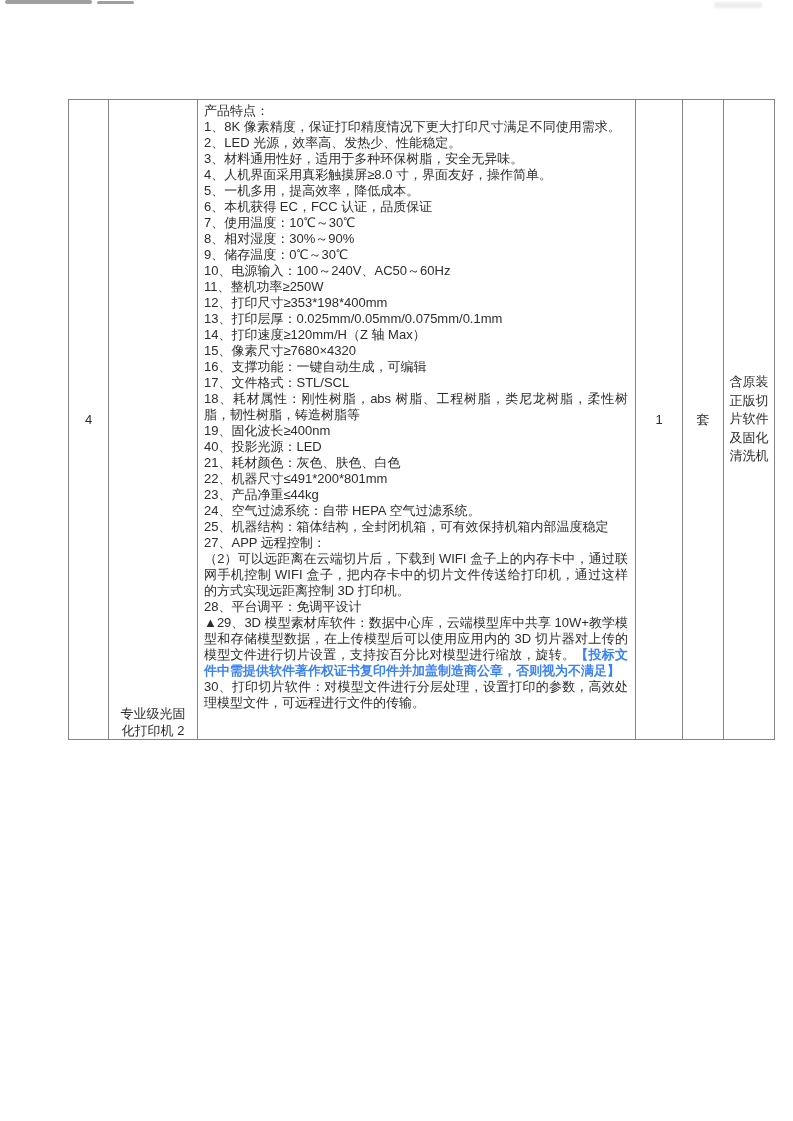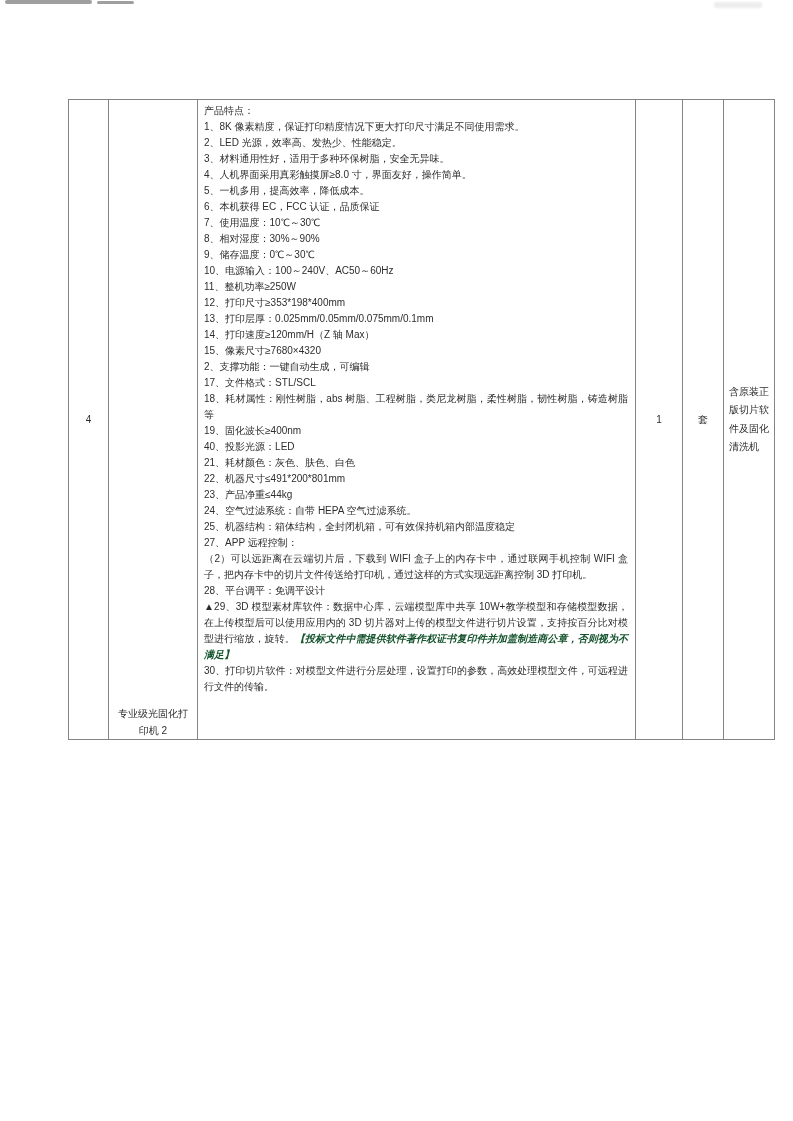--- a/index.html
+++ b/index.html
@@ -34,21 +34,21 @@
     width: 705px;
     min-height: 639px;
     display: flex;
     align-items: stretch;
     border: 1px solid #848484;
     background: #ffffff;
   }
   .cell {
     box-sizing: border-box;
     border-right: 1px solid #848484;
-    font-size: 10px;
+    font-size: 13px;
   }
   .cell:last-child { border-right: none; }
 
   .c-index {
     width: 40px;
     display: flex; align-items: center; justify-content: center;
   }
   .c-name {
     width: 89px;
     display: flex; align-items: flex-end; justify-content: center;
@@ -68,30 +68,29 @@
   }
   .c-unit {
     width: 41px;
     display: flex; align-items: center; justify-content: center;
   }
   .c-remark {
     width: 50px;
     display: flex; align-items: center; justify-content: center;
     padding: 0 5px;
     line-height: 18.5px;
-    text-align: left;
+    text-align: center;
   }
   p.sp {
     margin: 0;
     padding: 0;
   }
   .bd {
     font-weight: bold;
-    color: #14532d;
-    font-style: italic;
+    color: #3b82f6;
   }
 </style>
 </head>
 <body>
 
 <div class="scan-streak streak-1"></div>
 <div class="scan-streak streak-2"></div>
 <div class="scan-streak streak-3"></div>
 
 <div class="doc-table">
@@ -111,21 +110,21 @@
     <p class="sp"><span>6、本机获得 EC，FCC 认证，品质保证</span></p>
     <p class="sp"><span>7、使用温度：10℃～30℃</span></p>
     <p class="sp"><span>8、相对湿度：30%～90%</span></p>
     <p class="sp"><span>9、储存温度：0℃～30℃</span></p>
     <p class="sp"><span>10、电源输入：100～240V、AC50～60Hz</span></p>
     <p class="sp"><span>11、整机功率≥250W</span></p>
     <p class="sp"><span>12、打印尺寸≥353*198*400mm</span></p>
     <p class="sp"><span>13、打印层厚：0.025mm/0.05mm/0.075mm/0.1mm</span></p>
     <p class="sp"><span>14、打印速度≥120mm/H（Z 轴 Max）</span></p>
     <p class="sp"><span>15、像素尺寸≥7680×4320</span></p>
-    <p class="sp"><span>2、支撑功能：一键自动生成，可编辑</span></p>
+    <p class="sp"><span>16、支撑功能：一键自动生成，可编辑</span></p>
     <p class="sp"><span>17、文件格式：STL/SCL</span></p>
     <p class="sp"><span>18、耗材属性：刚性树脂，abs 树脂、工程树脂，类尼龙树脂，柔性树脂，韧性树脂，铸造树脂等</span></p>
     <p class="sp"><span>19、固化波长≥400nm</span></p>
     <p class="sp"><span>40、投影光源：LED</span></p>
     <p class="sp"><span>21、耗材颜色：灰色、肤色、白色</span></p>
     <p class="sp"><span>22、机器尺寸≤491*200*801mm</span></p>
     <p class="sp"><span>23、产品净重≤44kg</span></p>
     <p class="sp"><span>24、空气过滤系统：自带 HEPA 空气过滤系统。</span></p>
     <p class="sp"><span>25、机器结构：箱体结构，全封闭机箱，可有效保持机箱内部温度稳定</span></p>
     <p class="sp"><span>27、APP 远程控制：</span></p>

